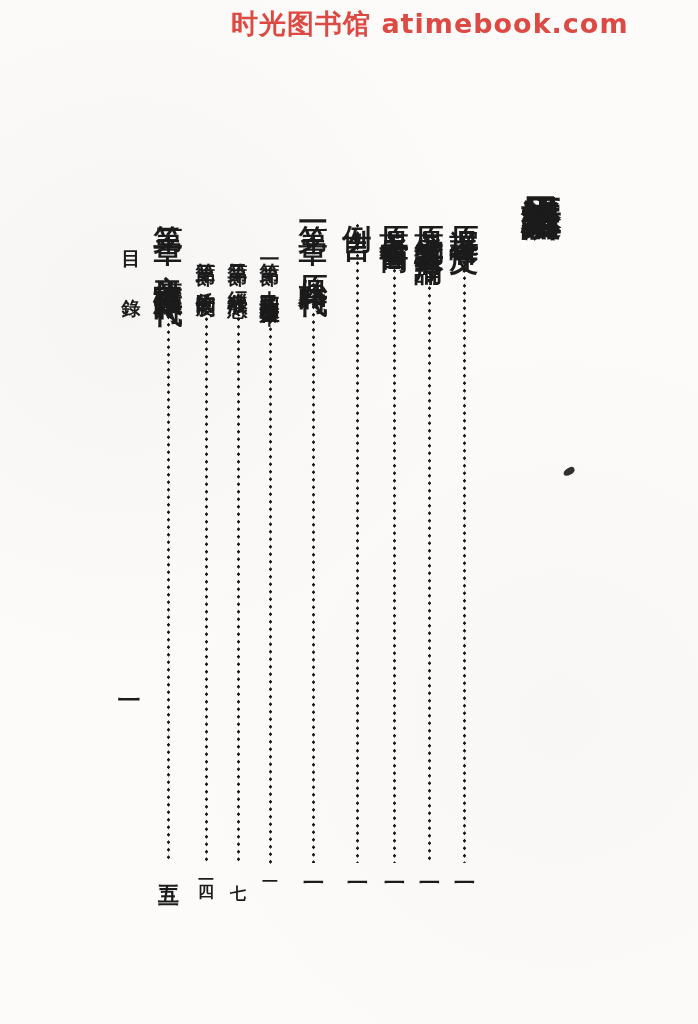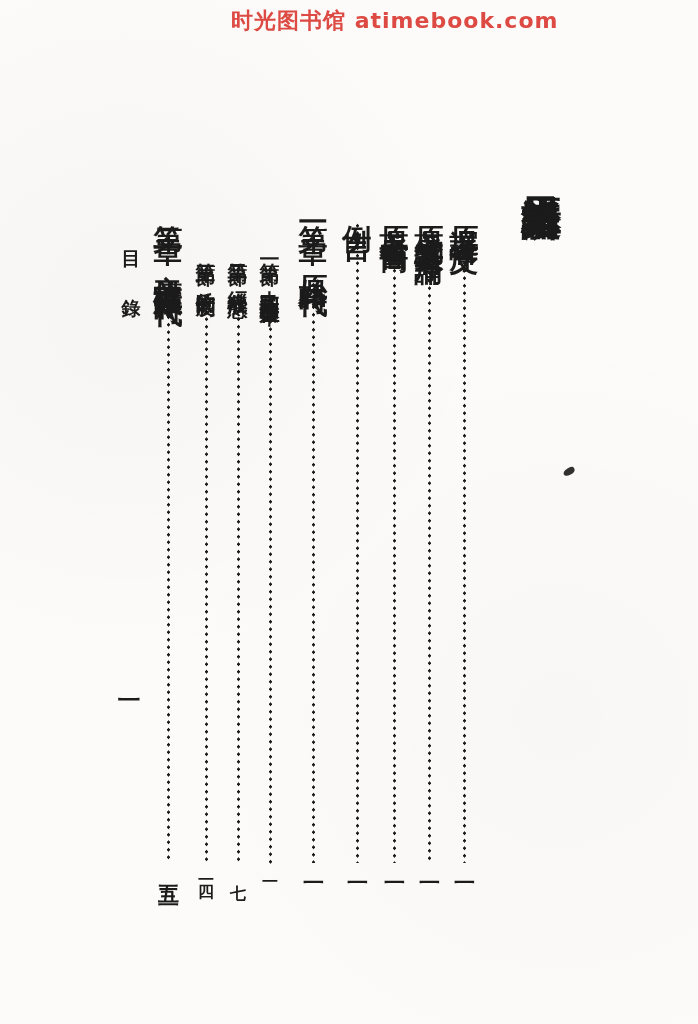--- a/index.html
+++ b/index.html
@@ -24,21 +24,21 @@
     content:"";
     position:absolute;inset:0;
     background:
       radial-gradient(circle at 18% 30%, rgba(0,0,0,0.025), transparent 40%),
       radial-gradient(circle at 80% 70%, rgba(0,0,0,0.015), transparent 45%);
     pointer-events:none;
   }
   .watermark{
     position:absolute;
     left:231px; top:6px;
-    font-size:22px;
+    font-size:27px;
     font-weight:600;
     letter-spacing:1px;
     color:var(--watermark-color);
     white-space:nowrap;
   }
   .vtext{
     writing-mode:vertical-rl;
     text-orientation:upright;
     line-height:1;
     color:var(--ink);

